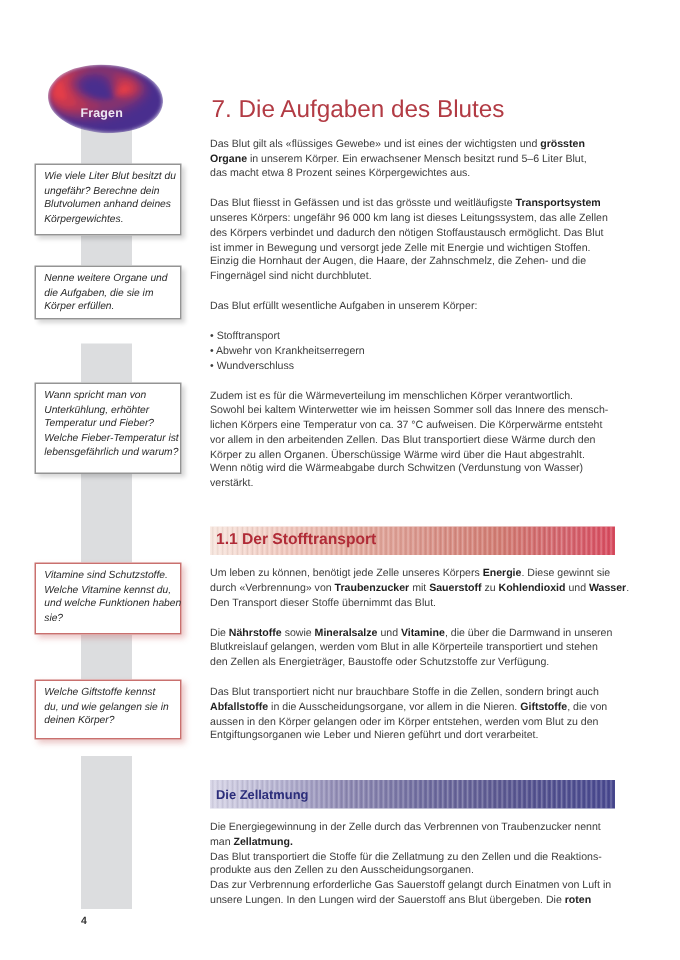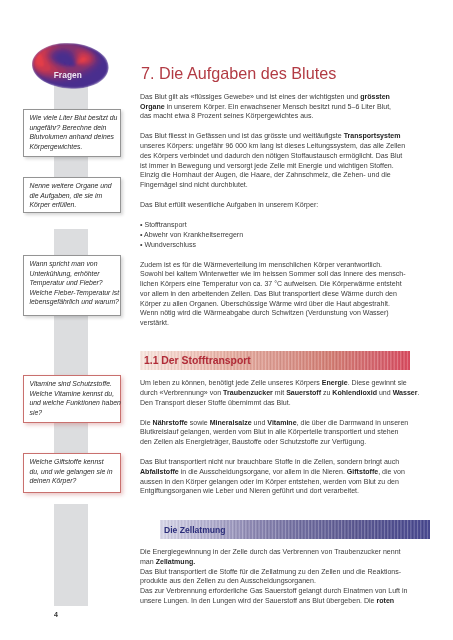--- a/index.html
+++ b/index.html
@@ -167,21 +167,21 @@
       <div class="blk">Die <b>Nährstoffe</b> sowie <b>Mineralsalze</b> und <b>Vitamine</b>, die über die Darmwand in unseren</div>
       <div class="blk">Blutkreislauf gelangen, werden vom Blut in alle Körperteile transportiert und stehen</div>
       <div class="blk">den Zellen als Energieträger, Baustoffe oder Schutzstoffe zur Verfügung.</div>
       <div class="gap"></div>
       <div class="blk">Das Blut transportiert nicht nur brauchbare Stoffe in die Zellen, sondern bringt auch</div>
       <div class="blk"><b>Abfallstoffe</b> in die Ausscheidungsorgane, vor allem in die Nieren. <b>Giftstoffe</b>, die von</div>
       <div class="blk">aussen in den Körper gelangen oder im Körper entstehen, werden vom Blut zu den</div>
       <div class="blk">Entgiftungsorganen wie Leber und Nieren geführt und dort verarbeitet.</div>
     </div>
 
-  <div class="secbar" id="bar2" style="top: 520px; background: linear-gradient(90deg, rgb(214, 212, 230) 0%, rgb(180, 177, 208) 17%, rgb(141, 136, 178) 33%, rgb(110, 107, 158) 52%, rgb(90, 87, 144) 71%, rgb(77, 76, 142) 88%, rgb(70, 70, 142) 100%); margin-left: 20px;">
+  <div class="secbar" id="bar2" style="top: 520px; background: linear-gradient(90deg, rgb(214, 212, 230) 0%, rgb(180, 177, 208) 17%, rgb(141, 136, 178) 33%, rgb(110, 107, 158) 52%, rgb(90, 87, 144) 71%, rgb(77, 76, 142) 88%, rgb(70, 70, 142) 100%);">
     <div class="stripes"></div>
     <div class="lbl" id="bar2lbl" style="color: rgb(43, 45, 122);">Die Zellatmung</div>
   </div>
 
   <div class="col" id="col-s2" style="top:547px;">
       <div class="blk">Die Energiegewinnung in der Zelle durch das Verbrennen von Traubenzucker nennt</div>
       <div class="blk">man <b>Zellatmung.</b></div>
       <div class="blk">Das Blut transportiert die Stoffe für die Zellatmung zu den Zellen und die Reaktions-</div>
       <div class="blk">produkte aus den Zellen zu den Ausscheidungsorganen.</div>
       <div class="blk">Das zur Verbrennung erforderliche Gas Sauerstoff gelangt durch Einatmen von Luft in</div>

